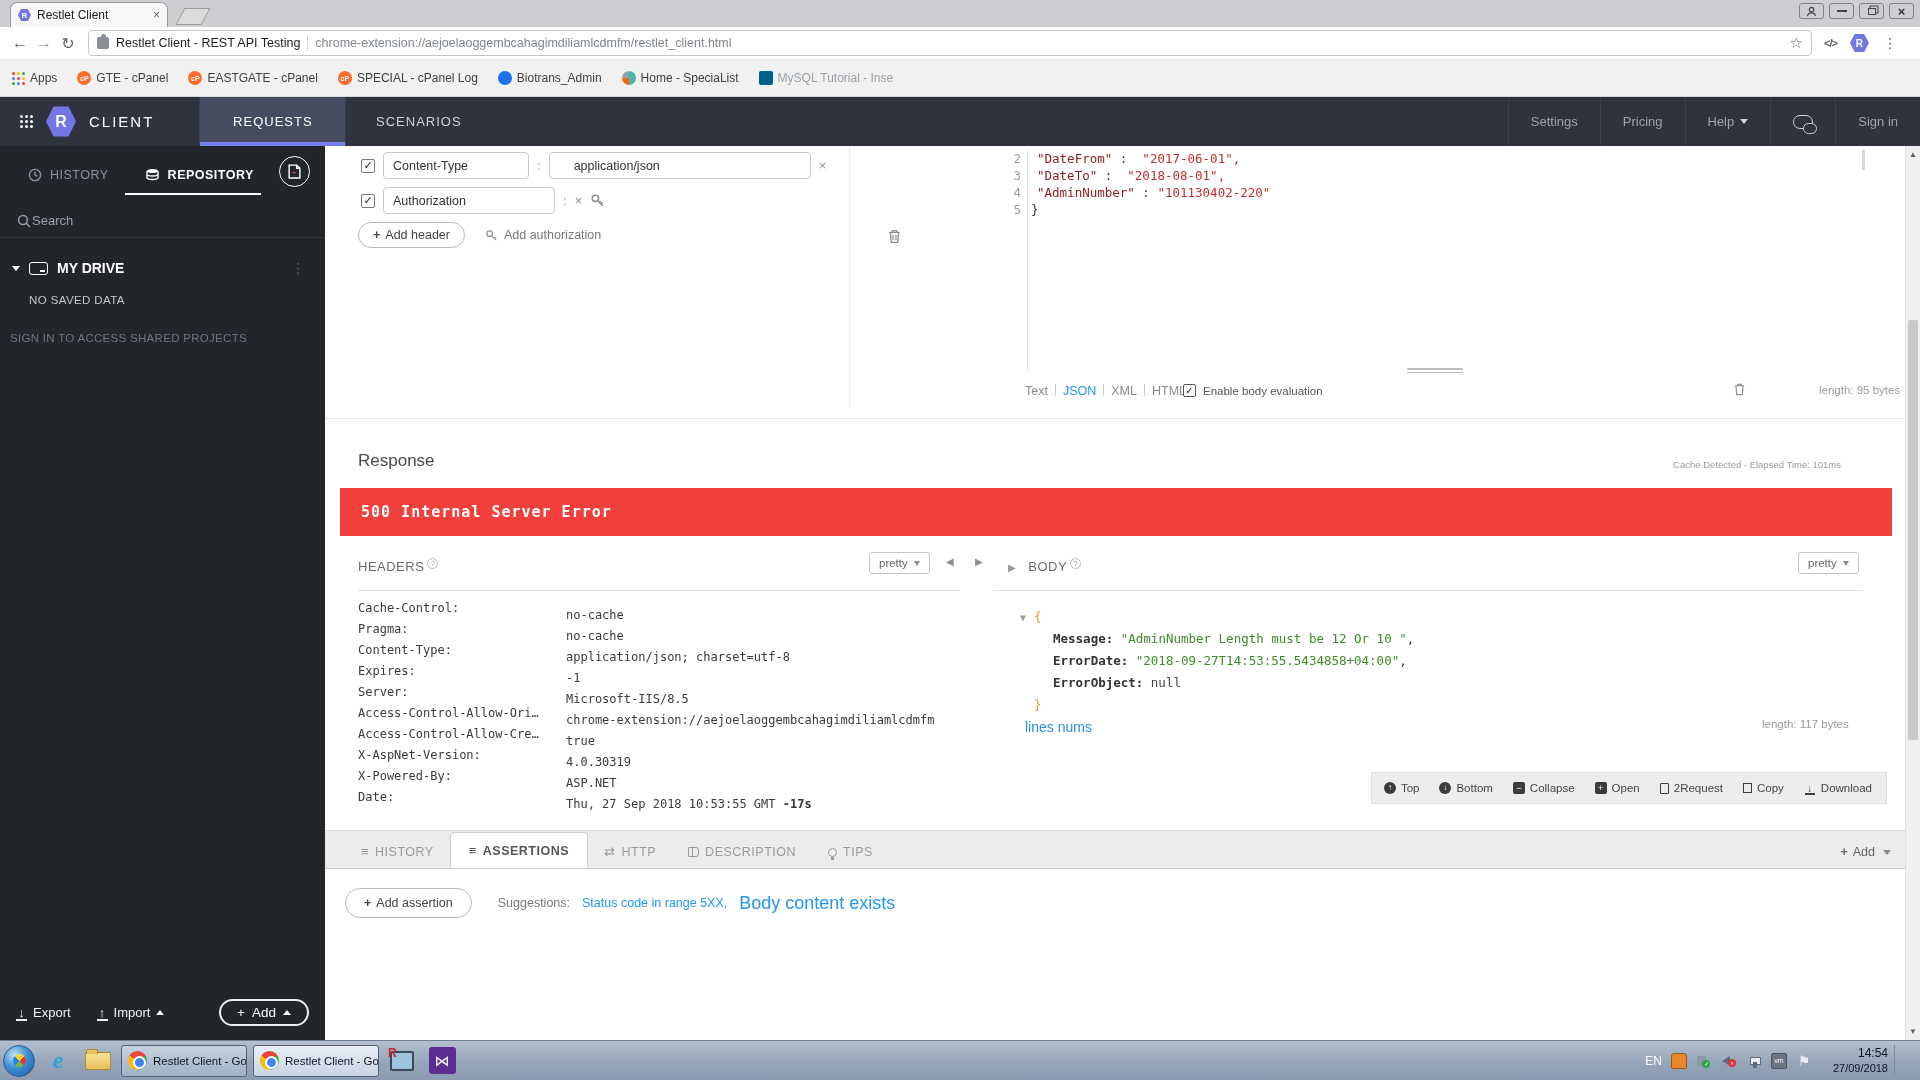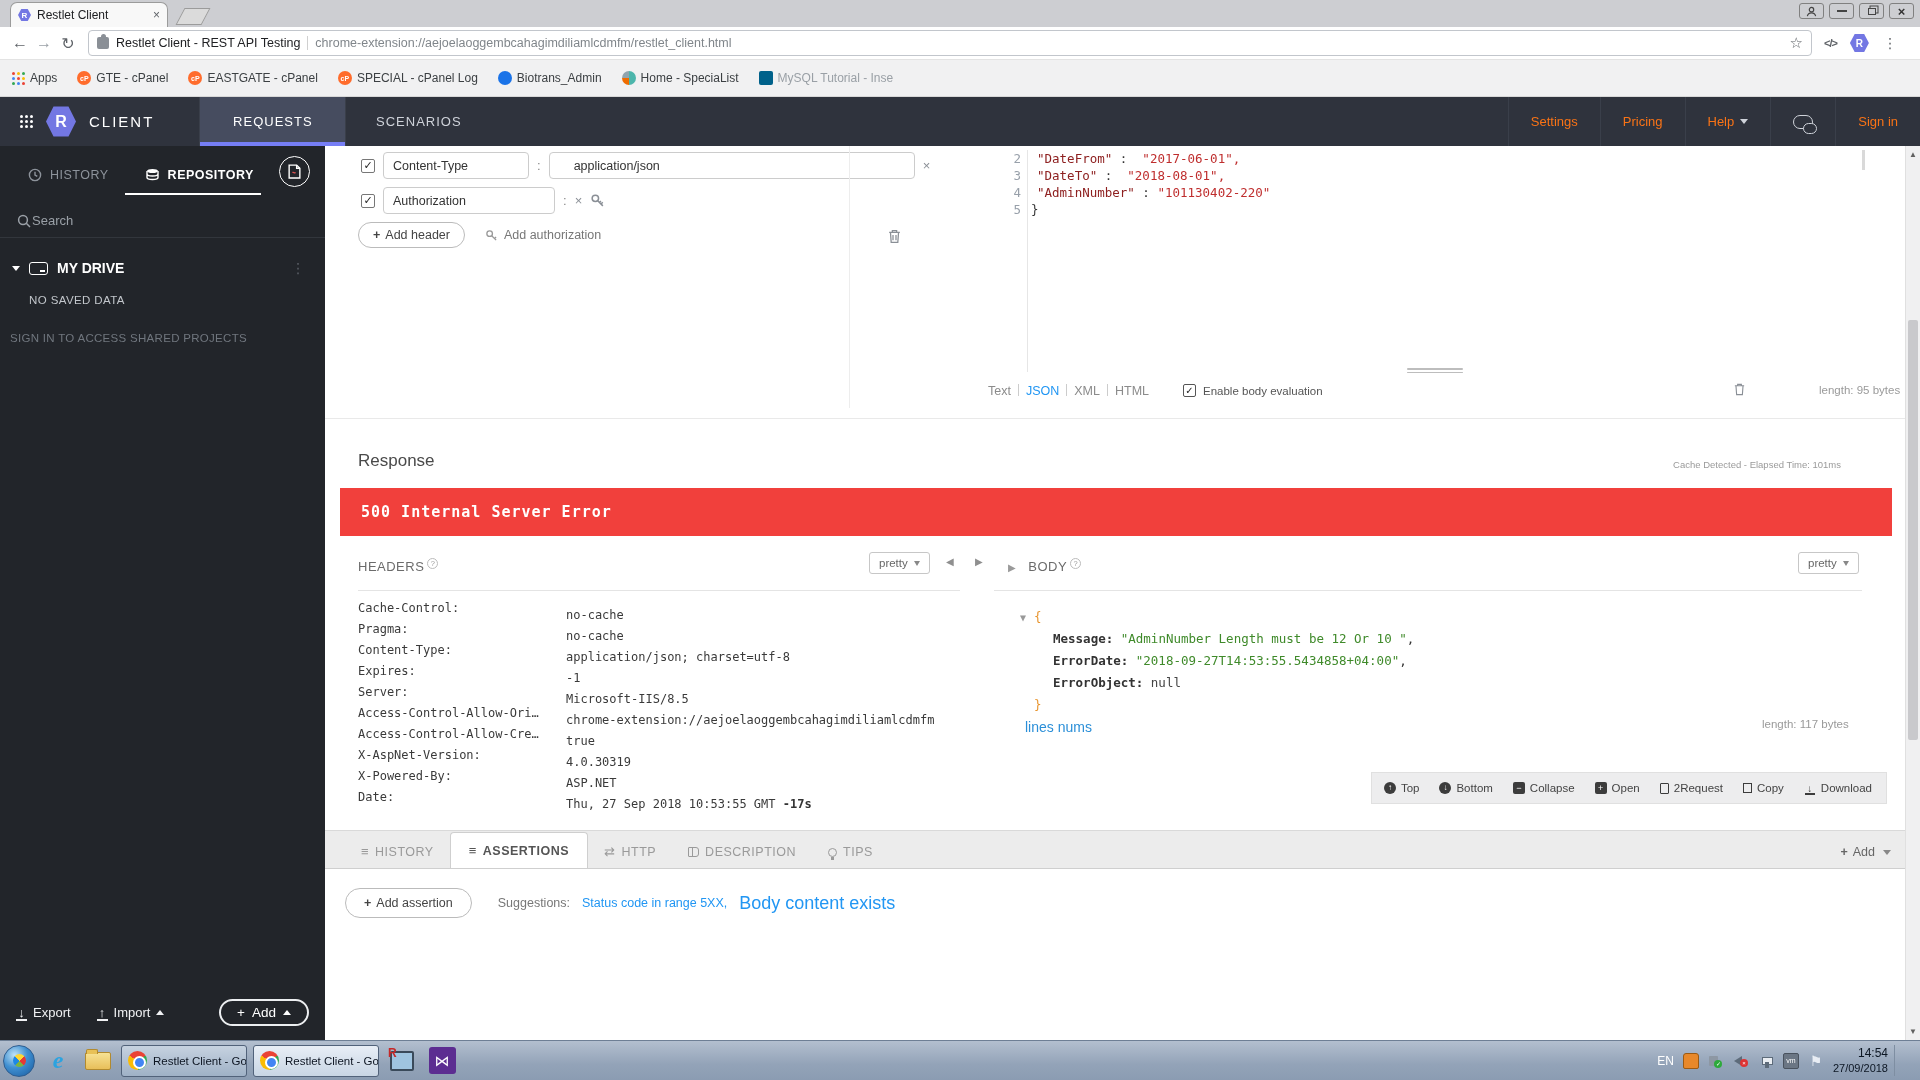--- a/index.html
+++ b/index.html
@@ -37,21 +37,21 @@
   .grid9 i{position:absolute;width:3px;height:3px;border-radius:50%;background:#5f6368}
 
   
   .appheader{height:49px;background:#2f333d;display:flex;align-items:stretch;color:#d8dbe0;position:relative}
   .ah-left{display:flex;align-items:center;padding-left:20px;gap:13px}
   .ah-brand{font-size:15px;letter-spacing:2px;color:#fff}
   .ah-tab{width:146px;display:flex;align-items:center;justify-content:center;font-size:13px;letter-spacing:1px;border-left:1px solid #3a3f4a;position:relative;color:#cfd3da}
   .ah-tab.active{background:#464c5f;color:#fff}
   .ah-tab.active::after{content:"";position:absolute;bottom:0;left:0;right:0;height:4px;background:#767ef5}
   .ah-right{margin-left:auto;display:flex;align-items:stretch}
-  .ah-item{display:flex;align-items:center;padding:0 22px;border-left:1px solid #3a3f4a;font-size:13px;gap:6px;color:#f97316}
+  .ah-item{display:flex;align-items:center;padding:0 22px;border-left:1px solid #3a3f4a;font-size:13px;gap:6px;color:#a3a3a3}
   .tridown{width:0;height:0;border-left:4px solid transparent;border-right:4px solid transparent;border-top:5px solid #cfd3da}
   .chat{width:20px;height:14px;border:1.6px solid #cfd3da;border-radius:7px;position:relative}
   .chat::after{content:"";position:absolute;right:-5px;bottom:-6px;width:12px;height:9px;border:1.6px solid #cfd3da;border-radius:6px;background:#2f333d}
 
   
   .appbody{display:flex;height:894px}
   .sidebar{width:325px;background:#22252a;position:relative;color:#c7cbd0;flex:none}
   .sb-tabs{height:58px;display:flex;align-items:center;position:relative;font-size:12.5px;letter-spacing:.5px}
   .sb-underline{position:absolute;left:125px;width:136px;bottom:9px;height:2.5px;background:#fff}
   .sb-docbtn{position:absolute;right:15px;top:10px;width:31px;height:31px;border:1.7px solid #fff;border-radius:50%;display:flex;align-items:center;justify-content:center}
@@ -140,21 +140,21 @@
   .taskwin{height:32px;width:126px;border:1px solid #51627a;border-radius:3px;display:flex;align-items:center;gap:6px;padding:0 6px;font-size:11.5px;color:#0d1522;white-space:nowrap;overflow:hidden}
   .tw1{background:linear-gradient(#c6d2e0,#9fb1c6)}
   .tw2{background:linear-gradient(#e8eef6,#c8d5e4)}
   .chrome{width:19px;height:19px;border-radius:50%;background:conic-gradient(from -60deg,#ea4335 0 120deg,#34a853 0 240deg,#fbbc05 0 360deg);position:relative;flex:none}
   .chrome::after{content:"";position:absolute;left:5px;top:5px;width:9px;height:9px;border-radius:50%;background:#4285f4;border:2px solid #fff}
   .rdp{width:24px;height:20px;background:#9fc4e0;border:2px solid #3a4a5a;border-radius:2px;position:relative}
   .rdp::before{content:"R";position:absolute;top:-7px;left:-4px;color:#c62828;font-weight:bold;font-size:12px}
   .vsbox{width:27px;height:27px;background:#5c2d91;border-radius:3px;color:#fff;display:flex;align-items:center;justify-content:center;font-size:15px}
   .tray{position:absolute;right:2px;top:0;bottom:0;display:flex;align-items:center;gap:9px;padding:0 6px}
   .trayic{width:16px;height:16px;display:flex;align-items:center;justify-content:center;font-size:11px}
-  .clock{color:#0c1623;font-size:12px;text-align:right;line-height:1.35;padding-right:6px;border-right:1px solid #7e8ea2;margin-left:0}
+  .clock{color:#0c1623;font-size:12px;text-align:right;line-height:1.35;padding-right:6px;border-right:1px solid #7e8ea2;margin-left:12px}
   .desksliver{width:8px;height:40px}
 </style>
 </head>
 <body>
 
 <div class="screen">
 
   <div class="tabstrip">
     <div class="btab">
       <span class="hex" style="width:13px;height:13px;font-size:8px">R</span>
@@ -327,21 +327,21 @@
         </span>
       </div>
     </div>
 
     <div class="main">
 
       <div class="hrow" style="left:36px;top:6px">
         <span class="cb">✓</span>
         <input class="tinput" style="width: 146px;" value="Content-Type">
         <span style="color:#888">:</span>
-        <input class="tinput" style="width: 366px; padding-left: 24px;" value="application/json">
+        <input class="tinput" style="width: 262px; padding-left: 24px;" value="application/json">
         <span class="xic">×</span>
       </div>
       <div class="hrow" style="left:36px;top:41px">
         <span class="cb">✓</span>
         <input class="tinput" style="width: 172px;" value="Authorization">
         <span style="color:#888">:</span>
         <span class="xic">×</span>
         <svg width="15" height="15" viewBox="0 0 14 14">
             <circle cx="5" cy="5" r="3" fill="none" stroke="#8a8f96" stroke-width="1.4"></circle>
             <path d="M7.2 7.2L12 12M10.3 10.3l1.6-1.6M8.8 8.8l1.4-1.4" stroke="#8a8f96" stroke-width="1.4" fill="none"></path>
@@ -372,21 +372,21 @@
         <div class="ed-line abs" style="top:17px;width:100%"><span class="gutter abs" style="left:0;width:18px">3</span><span class="abs" style="left:34px"><span class="cm-key">"DateTo"</span><span class="cm-punc"> : </span><span class="cm-val"> "2018-08-01",</span></span></div>
         <div class="ed-line abs" style="top:34px;width:100%"><span class="gutter abs" style="left:0;width:18px">4</span><span class="abs" style="left:34px"><span class="cm-key">"AdminNumber"</span><span class="cm-punc"> : </span><span class="cm-val">"101130402-220"</span></span></div>
         <div class="ed-line abs" style="top:51px;width:100%"><span class="gutter abs" style="left:0;width:18px">5</span><span class="abs" style="left:28px"><span class="cm-punc">}</span></span></div>
         <div class="abs" style="right:0;top:0;width:3px;height:20px;background:#d9d9d9"></div>
       </div>
       <div class="handle abs" style="left:1082px;top:222px">
           <i></i>
           <i></i>
         </div>
 
-      <div class="abs" style="left:663px;top:238px;display:flex;">
+      <div class="abs" style="left:700px;top:238px;display:flex;">
         <span class="bftab">Text</span>
           <span class="vsep"></span>
         <span class="bftab on">JSON</span>
           <span class="vsep"></span>
         <span class="bftab">XML</span>
           <span class="vsep"></span>
         <span class="bftab">HTML</span>
       </div>
       <div class="abs" style="left:858px;top:238px;display:flex;align-items:center;gap:7px">
         <span class="cb" style="width:13px;height:13px;border-color:#555;font-size:10px">✓</span>

